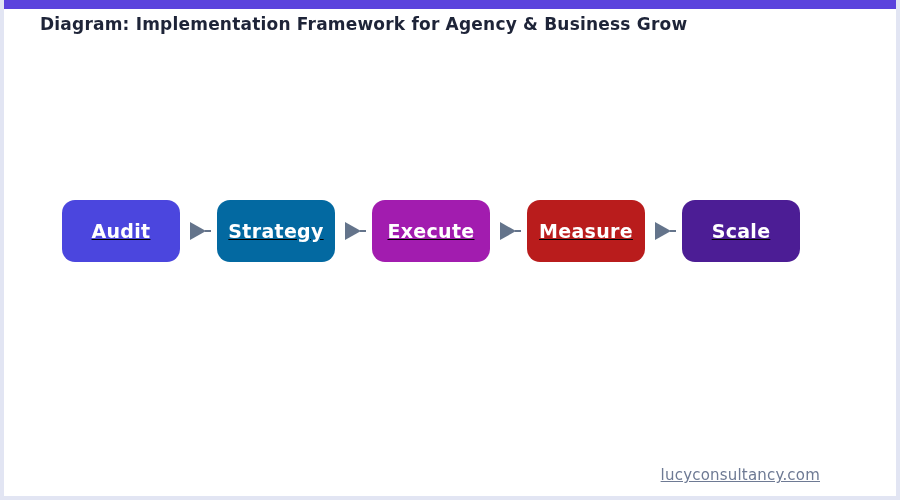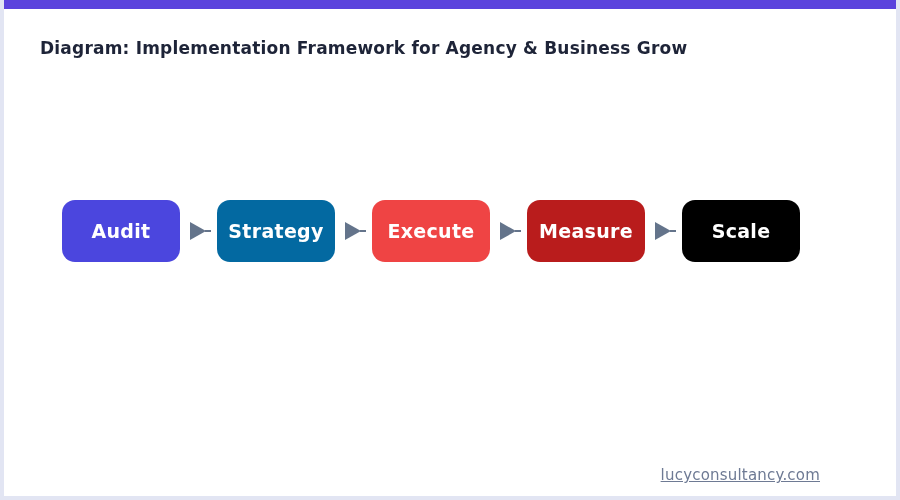--- a/index.html
+++ b/index.html
@@ -27,33 +27,34 @@
   .top-bar {
     position: absolute;
     top: 0; left: -4px;
     width: 908px;
     height: 9px;
     background: var(--top-bar);
   }
   .page-title {
     position: absolute;
     left: 36px;
-    top: 38px;
+    top: 14px;
     font-size: 17px;
     font-weight: bold;
     color: var(--title);
     letter-spacing: 0.2px;
     white-space: nowrap;
   }
   .flow {
     position: absolute;
     left: 58px;
     top: 200px;
     display: flex;
     align-items: center;
+    text-decoration: underline;
   }
   .step-box {
     width: 118px;
     height: 62px;
     border-radius: 13px;
     display: flex;
     align-items: center;
     justify-content: center;
     color: var(--step-text);
     font-size: 19px;
@@ -106,21 +107,21 @@
       <span>Strategy</span>
     </div>
 
     <div class="arrow-gap">
       <svg width="26" height="24" viewBox="0 0 26 24" fill="currentColor" aria-hidden="true">
         <path d="M4,3 L4,21 L20,12 Z"></path>
         <rect x="19" y="11" width="6" height="2"></rect>
       </svg>
     </div>
 
-    <div class="step-box" style="background: #ef4444;">
+    <div class="step-box" style="background: #a21caf;">
       <span>Execute</span>
     </div>
 
     <div class="arrow-gap">
       <svg width="26" height="24" viewBox="0 0 26 24" fill="currentColor" aria-hidden="true">
         <path d="M4,3 L4,21 L20,12 Z"></path>
         <rect x="19" y="11" width="6" height="2"></rect>
       </svg>
     </div>
 
@@ -128,20 +129,20 @@
       <span>Measure</span>
     </div>
 
     <div class="arrow-gap">
       <svg width="26" height="24" viewBox="0 0 26 24" fill="currentColor" aria-hidden="true">
         <path d="M4,3 L4,21 L20,12 Z"></path>
         <rect x="19" y="11" width="6" height="2"></rect>
       </svg>
     </div>
 
-    <div class="step-box" style="background: #000000; text-align: right;">
+    <div class="step-box" style="background: #4c1d95; text-align: right;">
       <span>Scale</span>
     </div>
 
   </div>
 
   <div class="watermark">lucyconsultancy.com</div>
 </div>
 
 </body></html>

